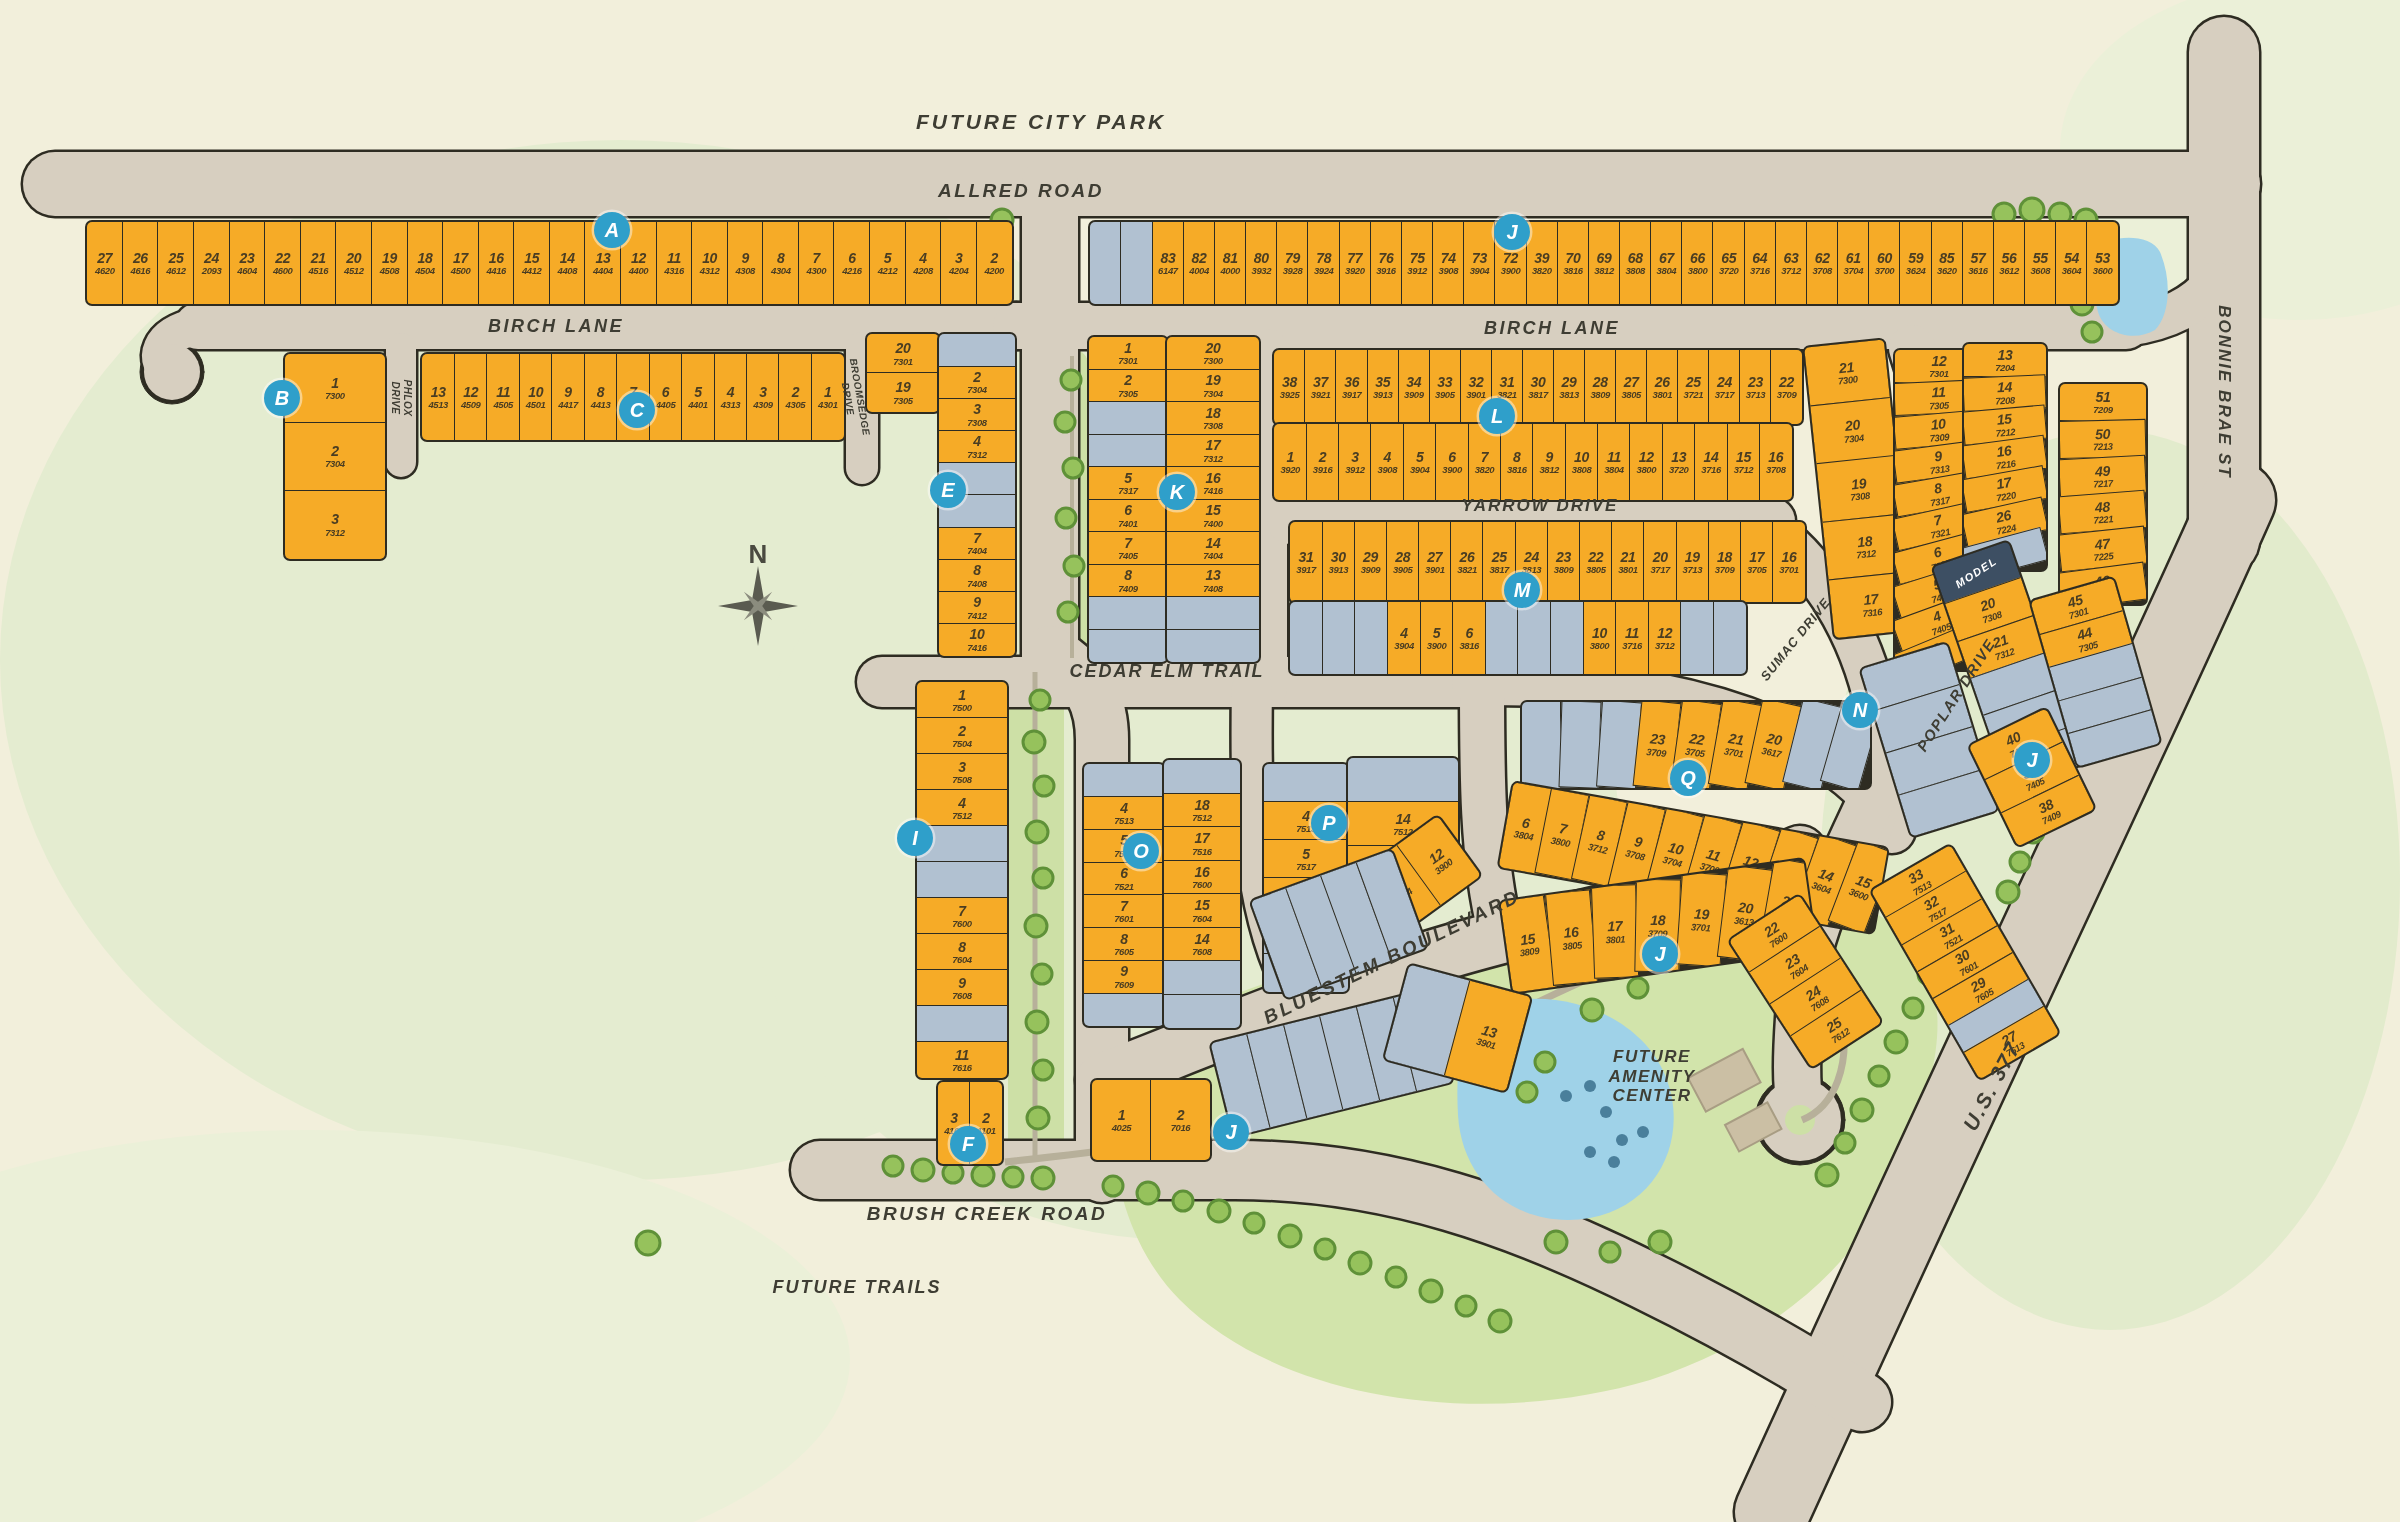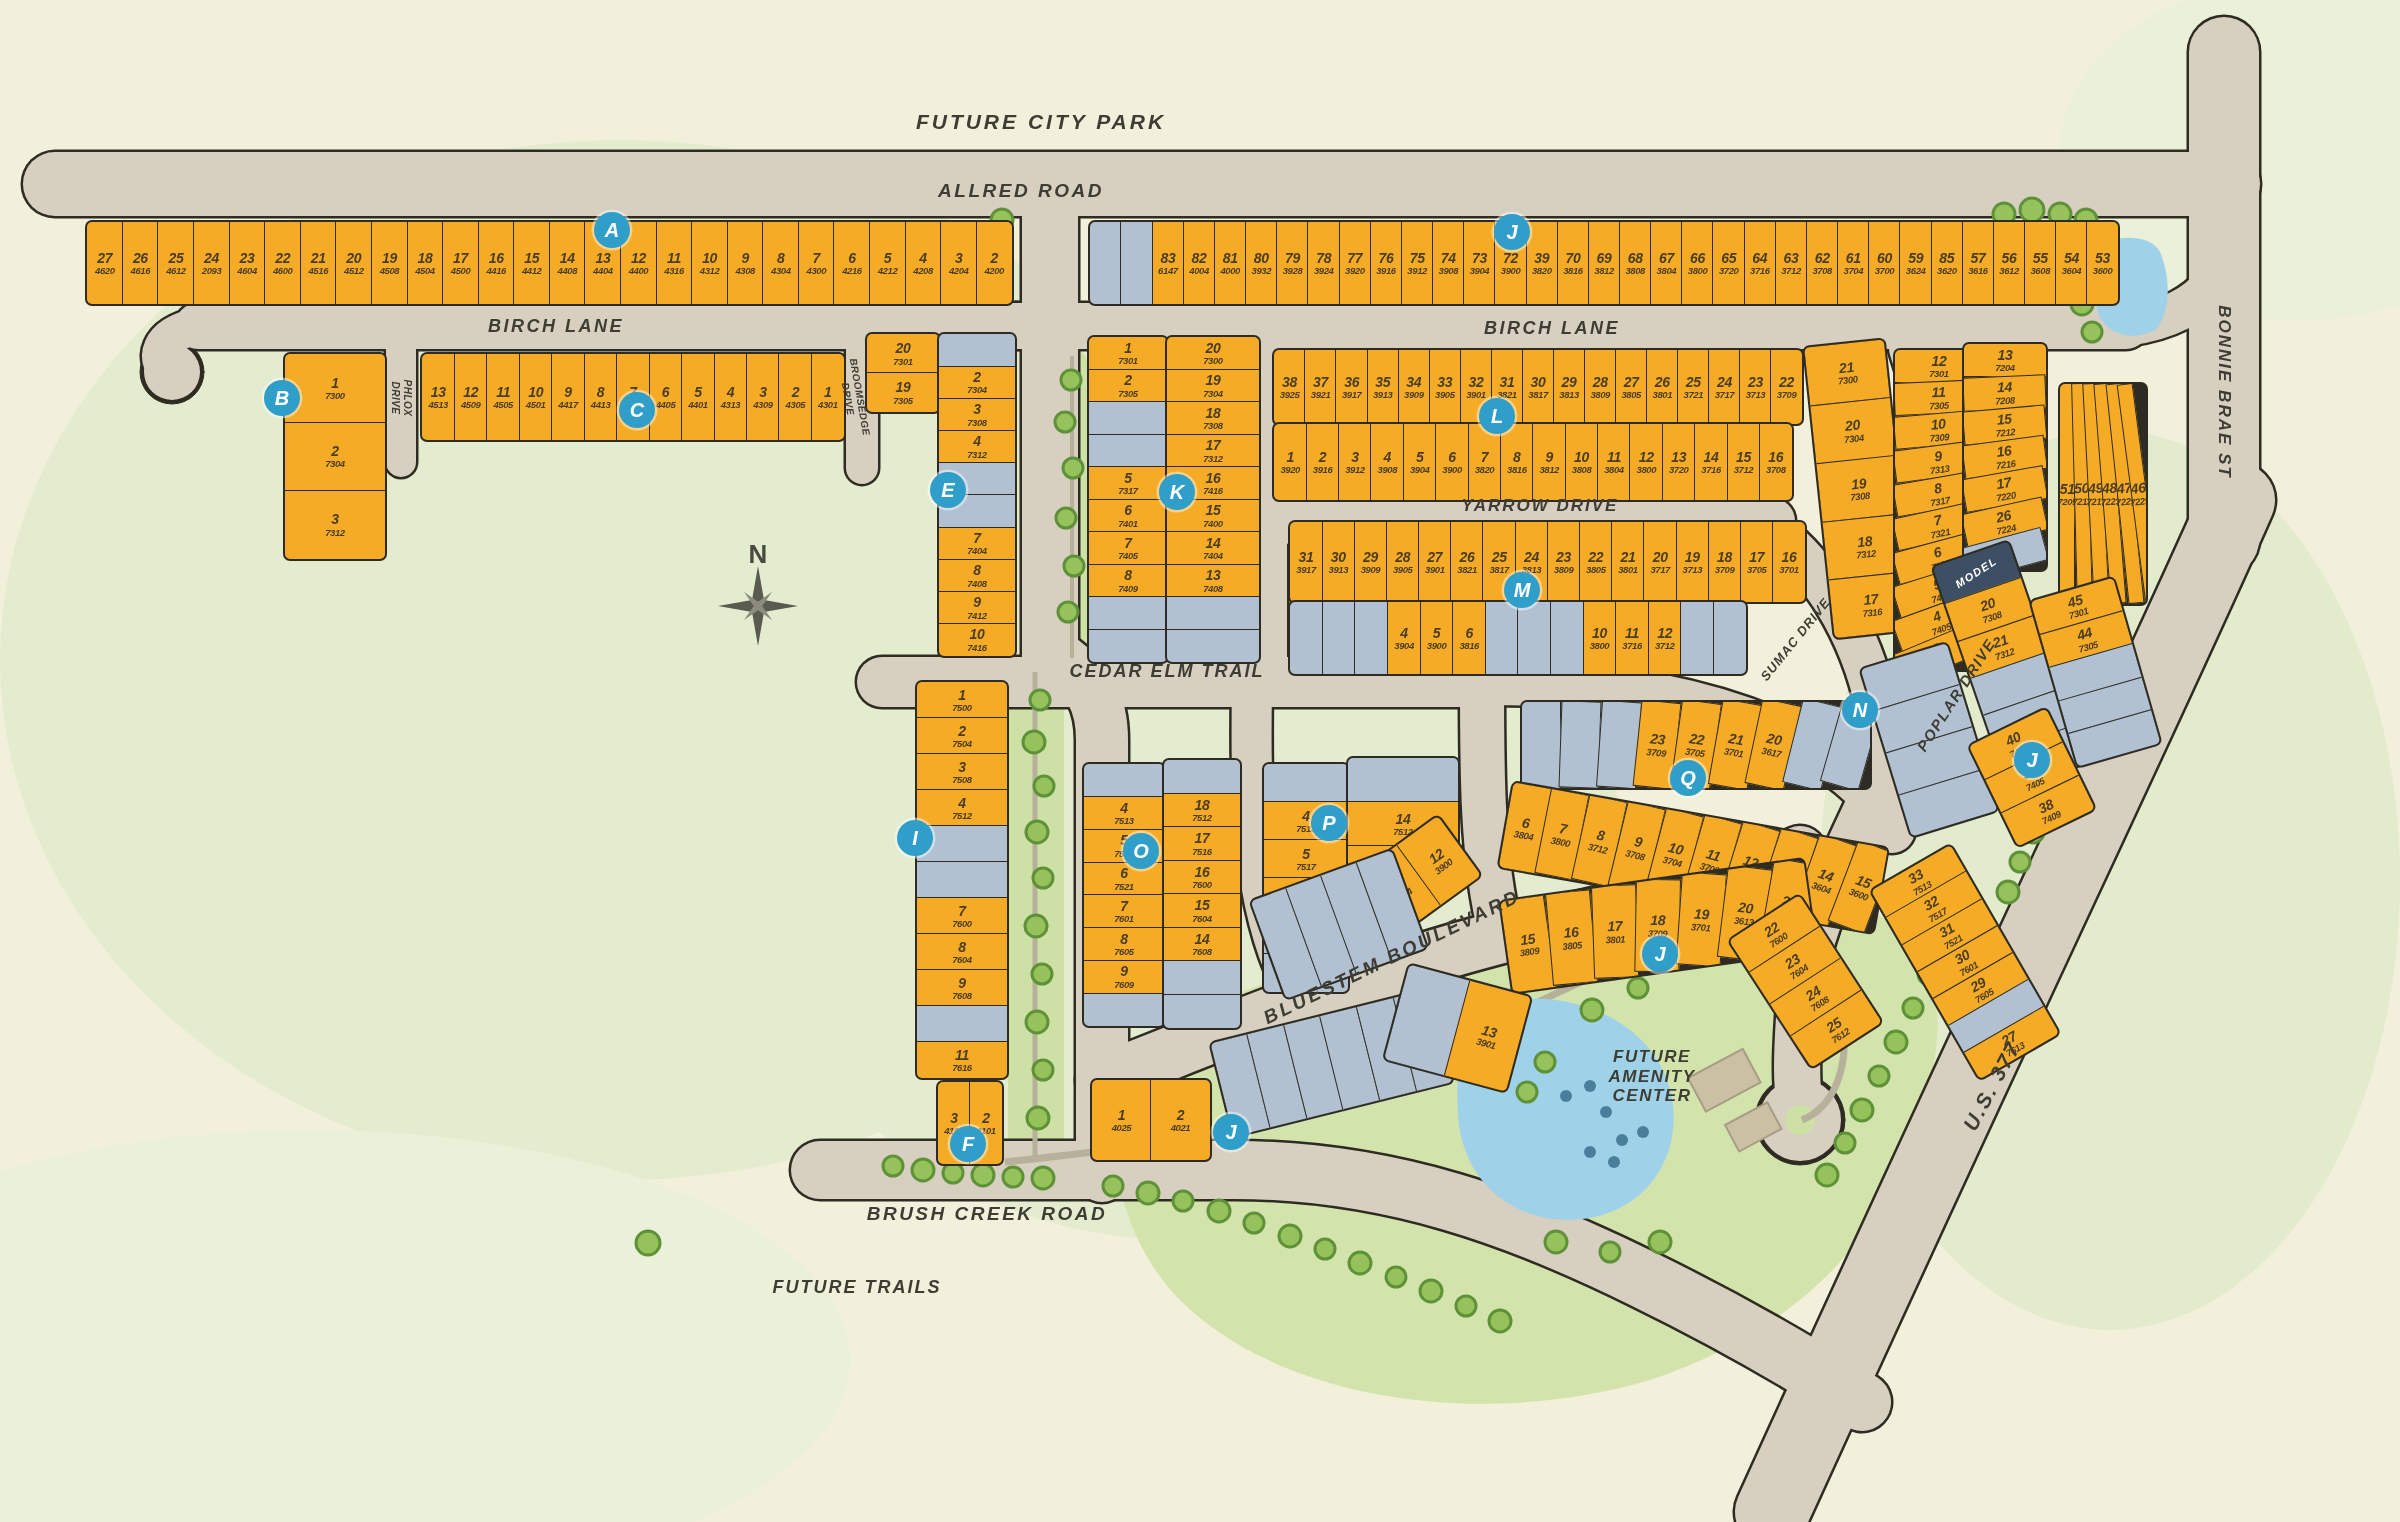--- a/index.html
+++ b/index.html
@@ -1120,21 +1120,21 @@
           <div class="la">7308</div>
         </div>
         <div class="lot">
           <div class="ln">21</div>
           <div class="la">7312</div>
         </div>
         <div class="lot sold"></div>
         <div class="lot sold"></div>
         <div class="lot sold"></div>
       </div>
-      <div class="block" style="left: 2058px; top: 382px; width: 86px; height: 220px; flex-direction: row; transform: rotate(0deg);">
+      <div class="block" style="left: 2058px; top: 382px; width: 86px; height: 220px; flex-direction: column; transform: rotate(0deg);">
         <div class="lot" style="transform: rotate(0deg);">
           <div class="ln">51</div>
           <div class="la">7209</div>
         </div>
         <div class="lot" style="transform: rotate(-1.5deg);">
           <div class="ln">50</div>
           <div class="la">7213</div>
         </div>
         <div class="lot" style="transform: rotate(-3deg);">
           <div class="ln">49</div>
@@ -1314,21 +1314,21 @@
         <div class="lot sold"></div>
         <div class="lot sold"></div>
       </div>
       <div class="block" style="left: 1090px; top: 1078px; width: 118px; height: 80px; flex-direction: row; transform: rotate(0deg);">
         <div class="lot">
           <div class="ln">1</div>
           <div class="la">4025</div>
         </div>
         <div class="lot">
           <div class="ln">2</div>
-          <div class="la">4021</div>
+          <div class="la">7016</div>
         </div>
       </div>
       <div class="block" style="left: 1208px; top: 1042px; width: 226px; height: 96px; flex-direction: row; transform: rotate(-14deg);">
         <div class="lot sold"></div>
         <div class="lot sold"></div>
         <div class="lot sold"></div>
         <div class="lot sold"></div>
         <div class="lot sold"></div>
         <div class="lot sold"></div>
       </div>

